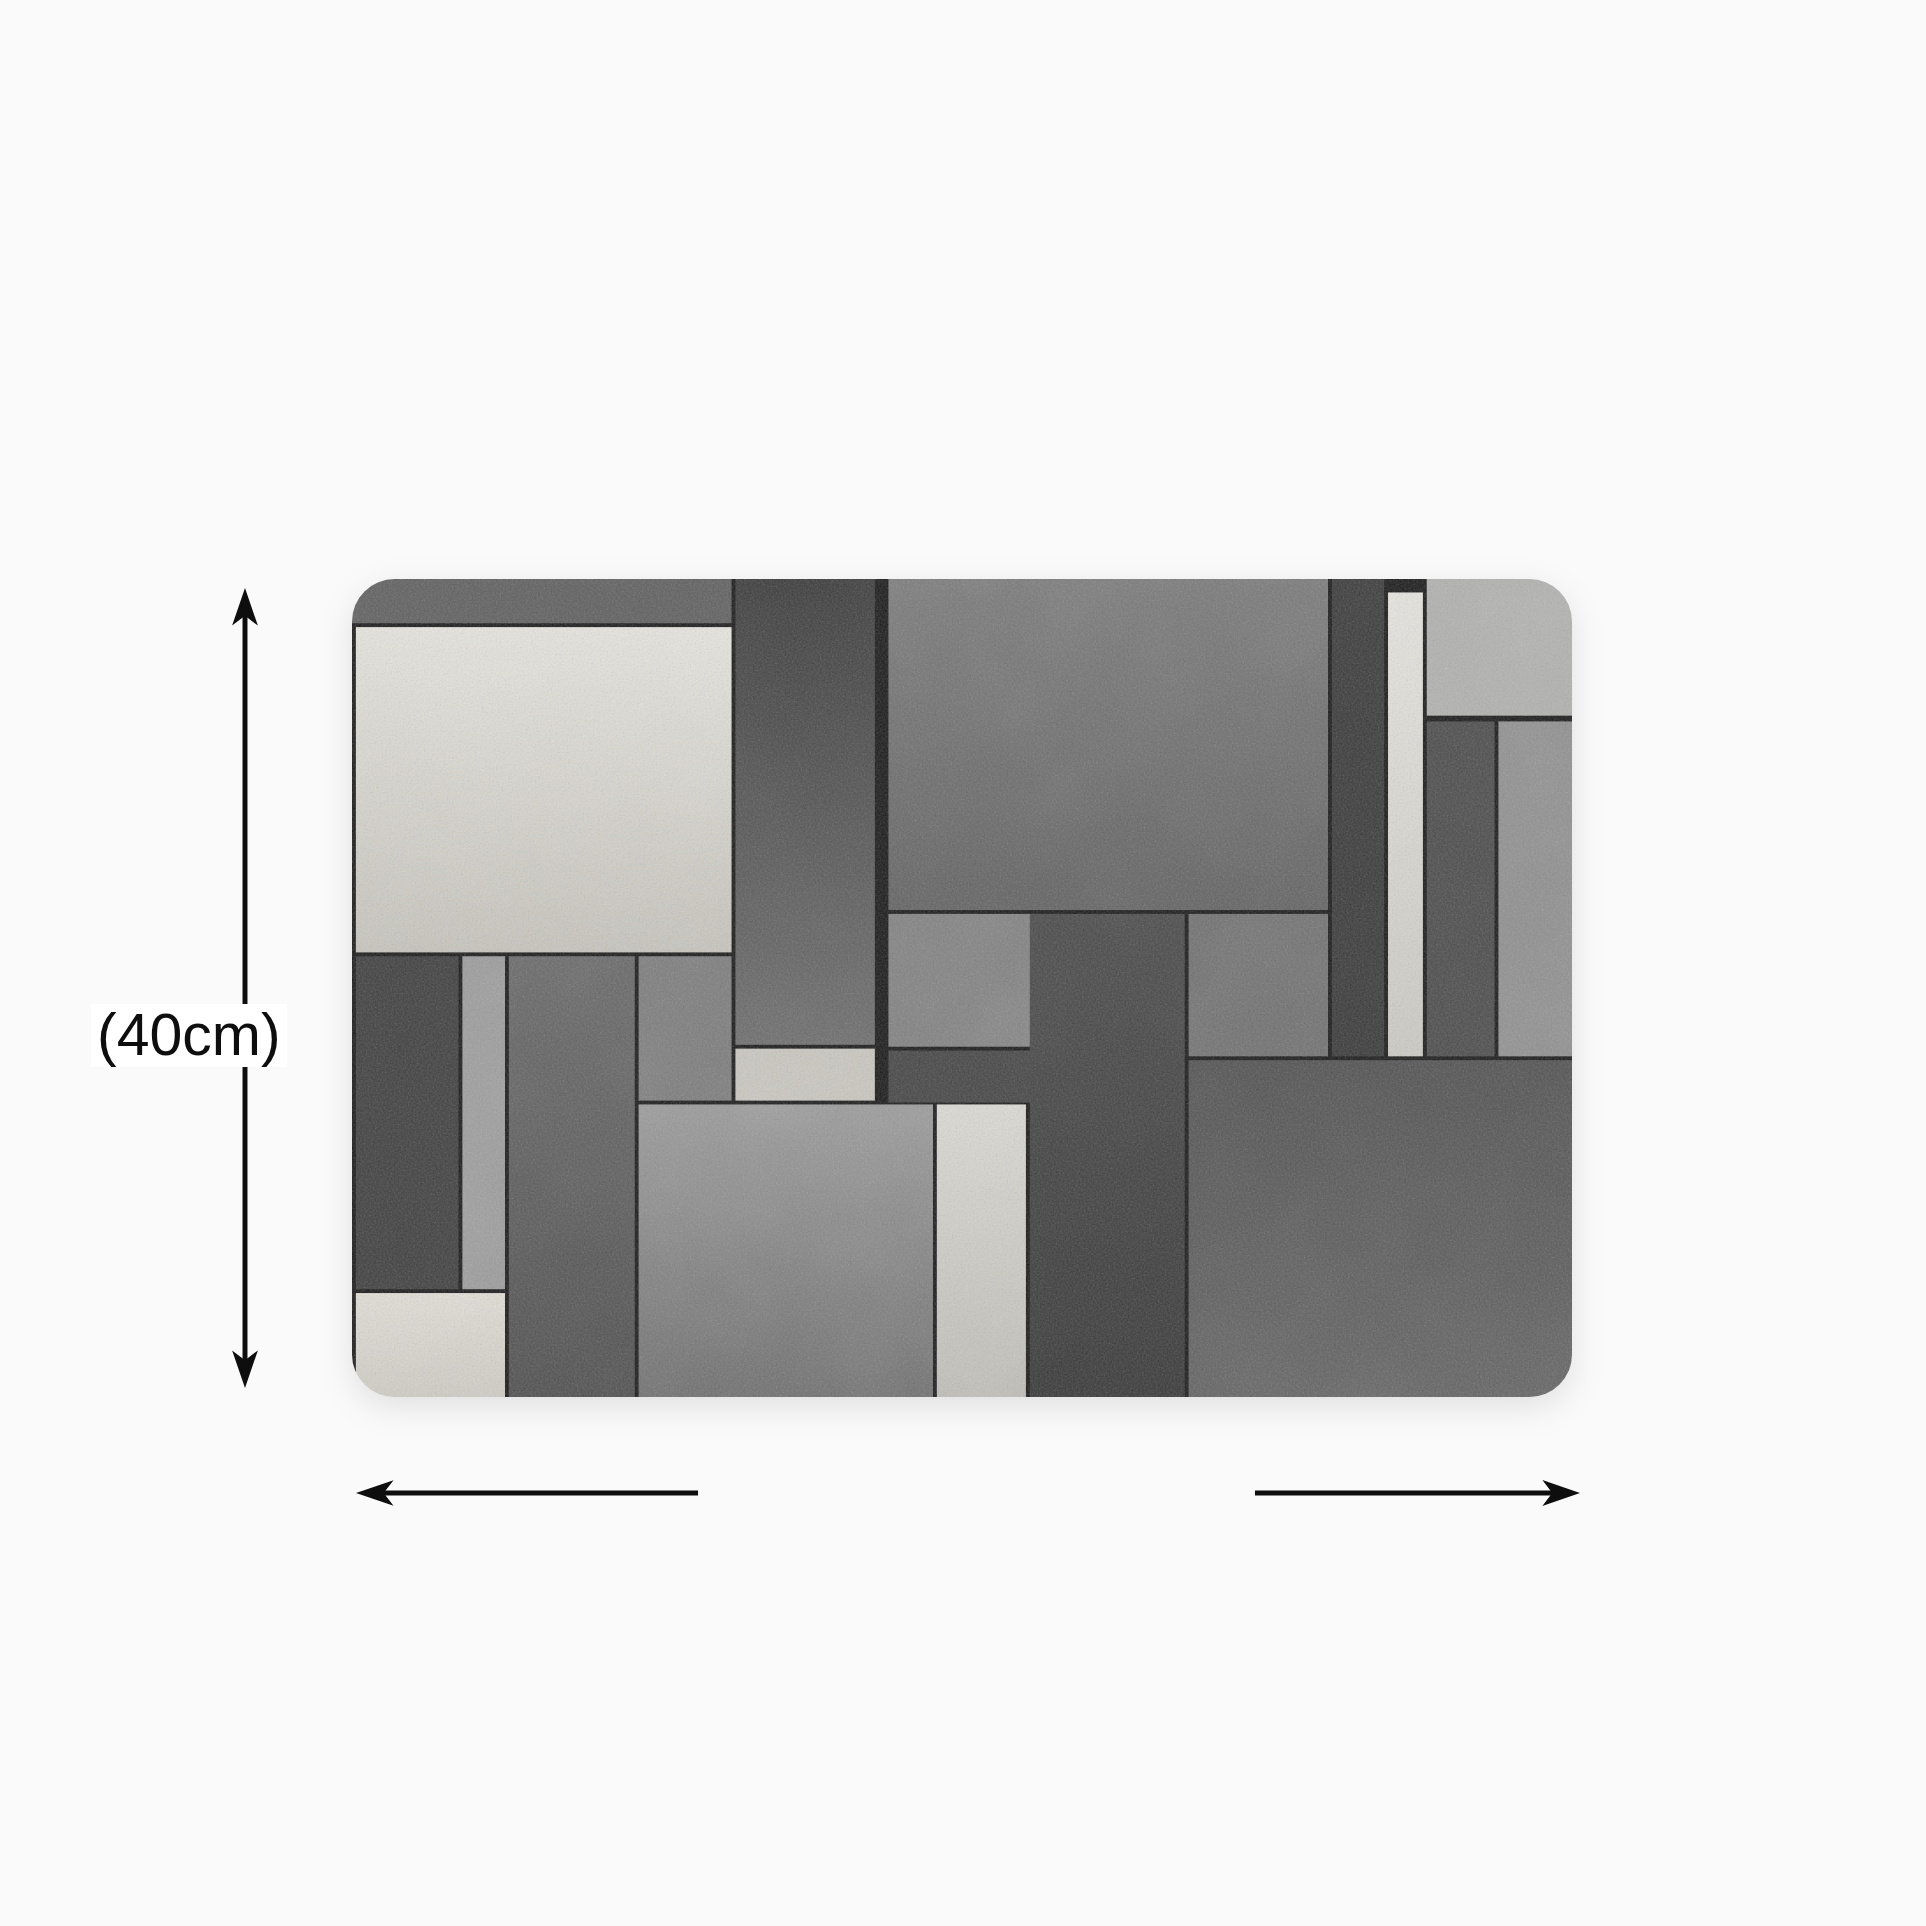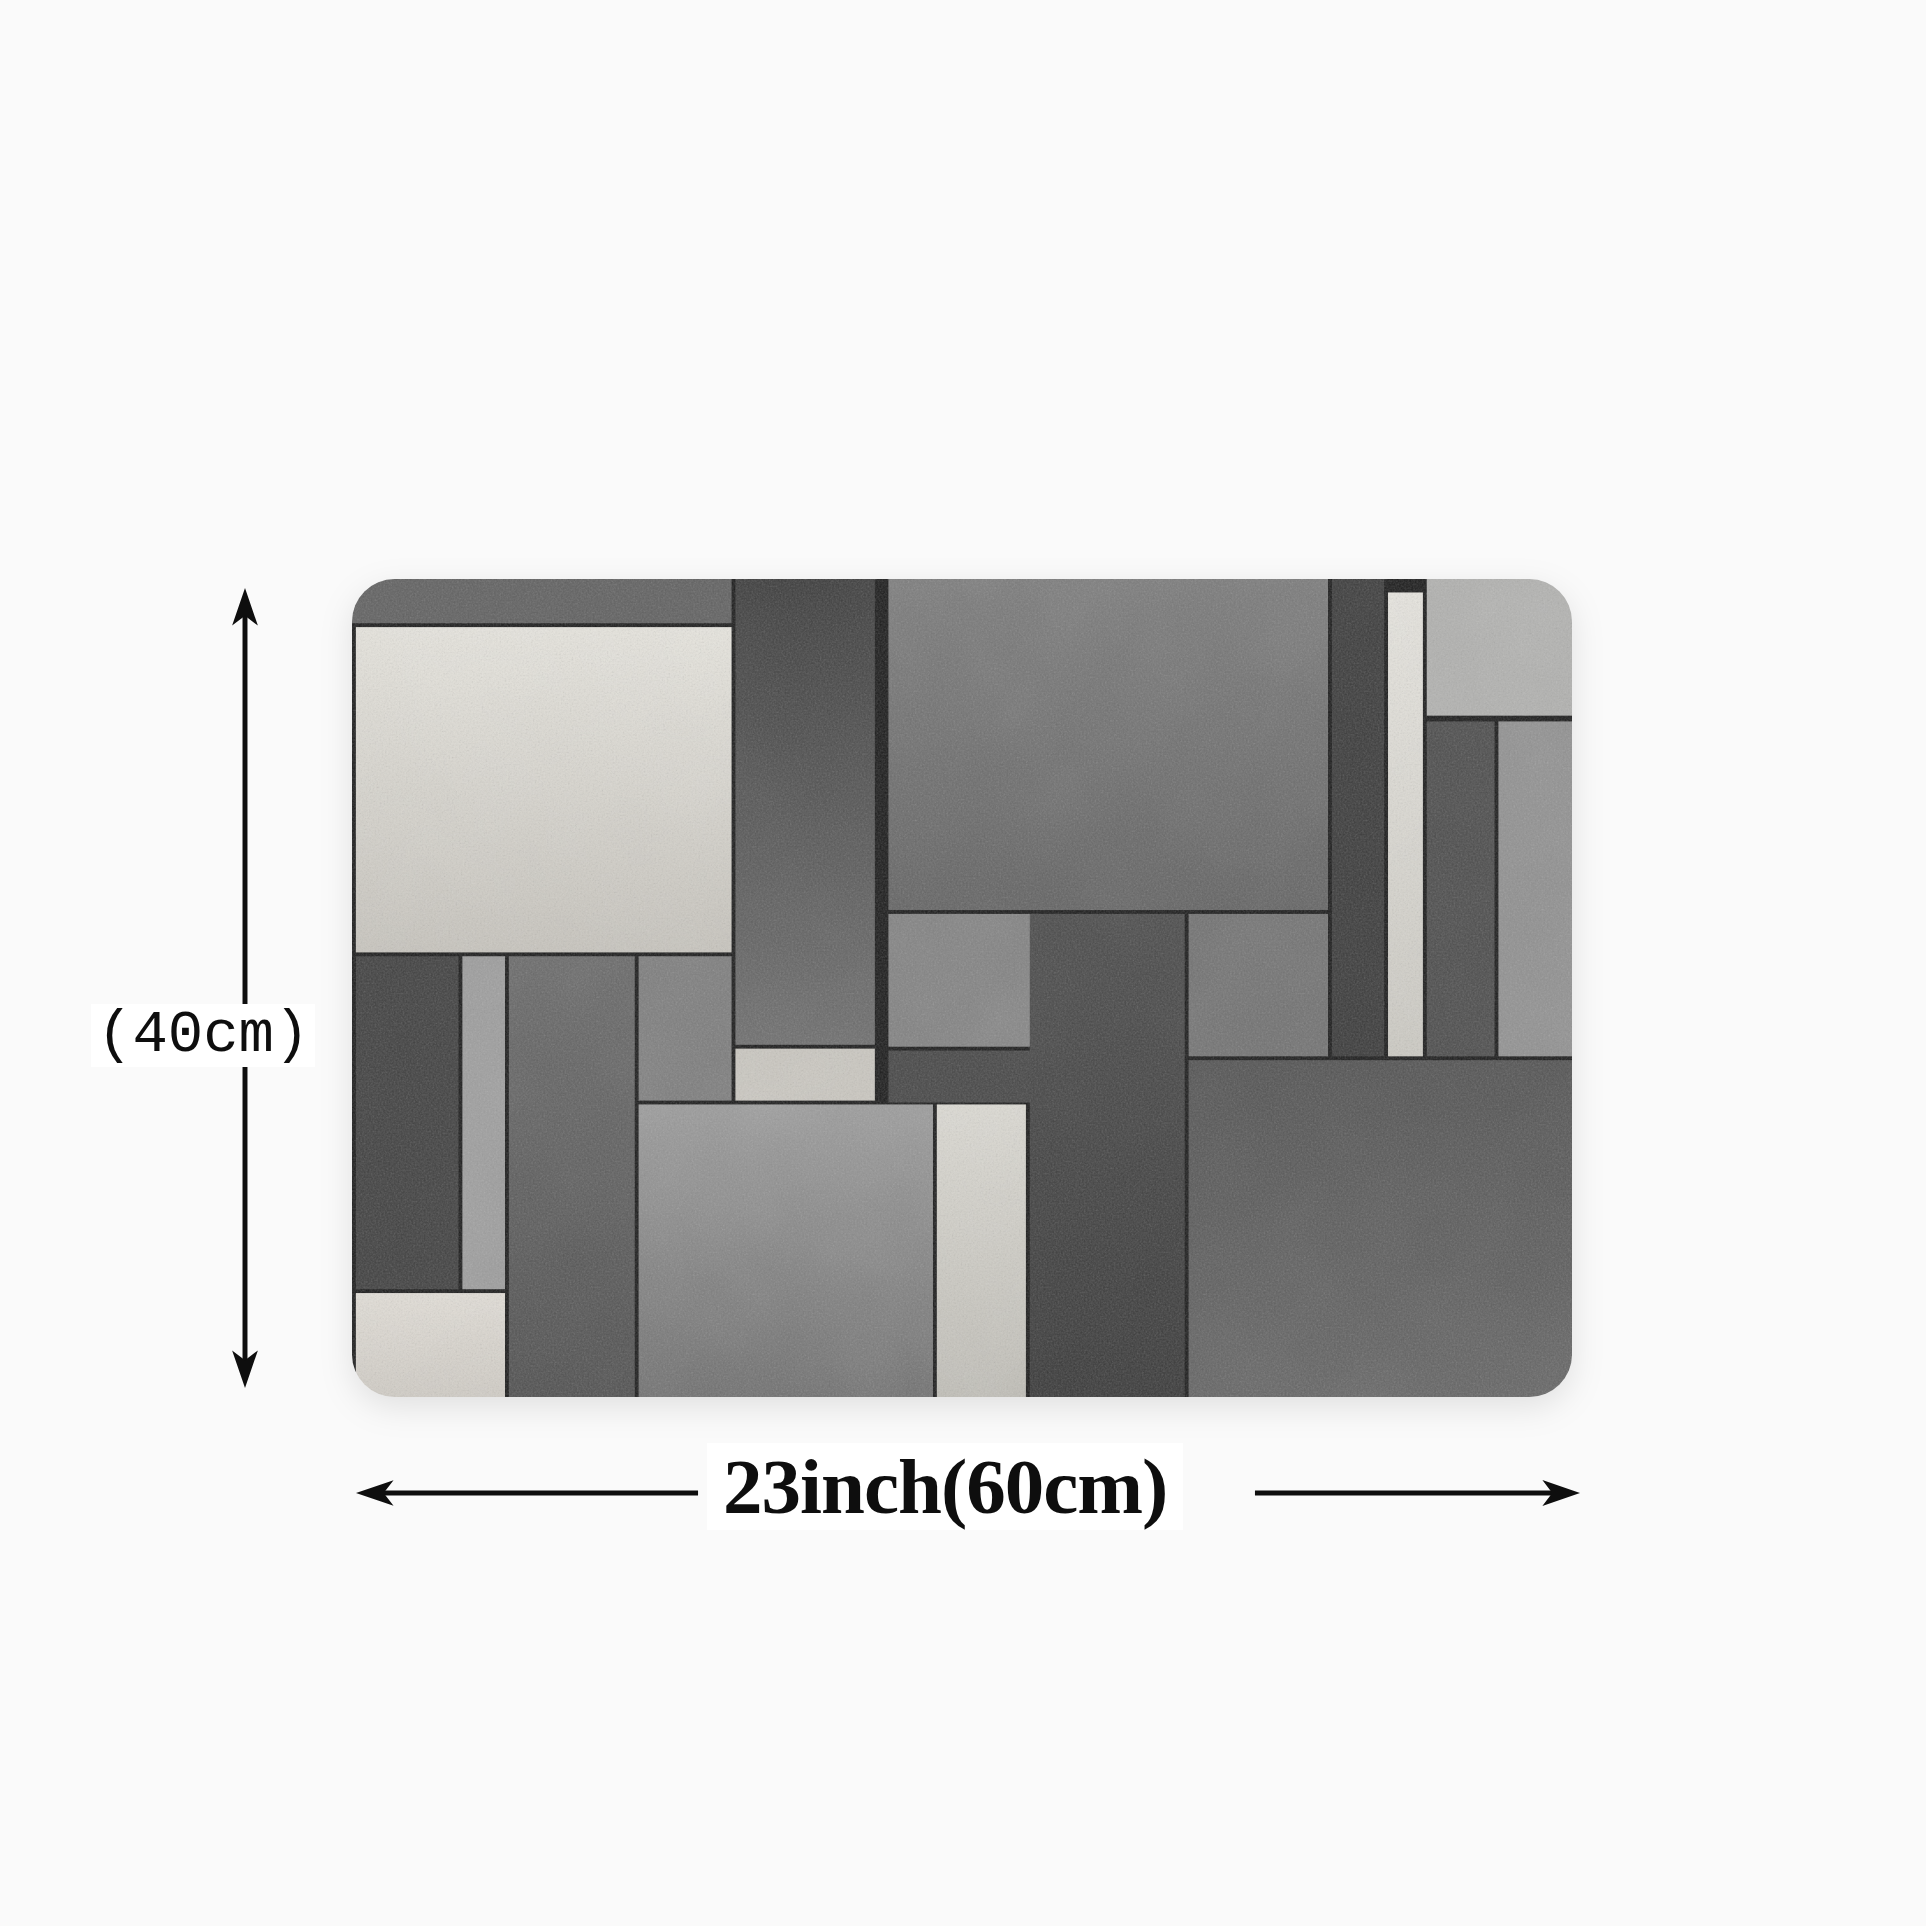--- a/index.html
+++ b/index.html
@@ -33,21 +33,21 @@
     white-space:nowrap;
   }
   .height-inch{
     left:93px;top:931px;
     font-size:77px;font-weight:700;
     letter-spacing:-2px;
     padding:2px 8px;
   }
   .height-cm{
     left:91px;top:1004px;
-    font-family:Liberation Mono, monospace;
+    font-family:Liberation Sans, sans-serif;
     font-size:59px;font-weight:400;
     letter-spacing:0px;
     padding:2px 6px;
   }
   .width-label{
     left:707px;top:1443px;
     font-size:79px;font-weight:700;
     letter-spacing:-1px;
     padding:4px 16px;
   }
@@ -155,16 +155,15 @@
   <svg class="arrow-svg h-arrow-left" viewBox="0 0 352 40">
     <line x1="28" y1="20" x2="348" y2="20"></line>
     <polygon points="2,20 40,7 30,20 40,33"></polygon>
   </svg>
   <svg class="arrow-svg h-arrow-right" viewBox="0 0 334 40">
     <line x1="4" y1="20" x2="306" y2="20"></line>
     <polygon points="332,20 294,7 304,20 294,33"></polygon>
   </svg>
 
   <div class="dim-label height-cm">(40cm)</div>
-  <div class="dim-label width-label">23inch(60cm)</div>
 
 </div>
 
 
 </body></html>

